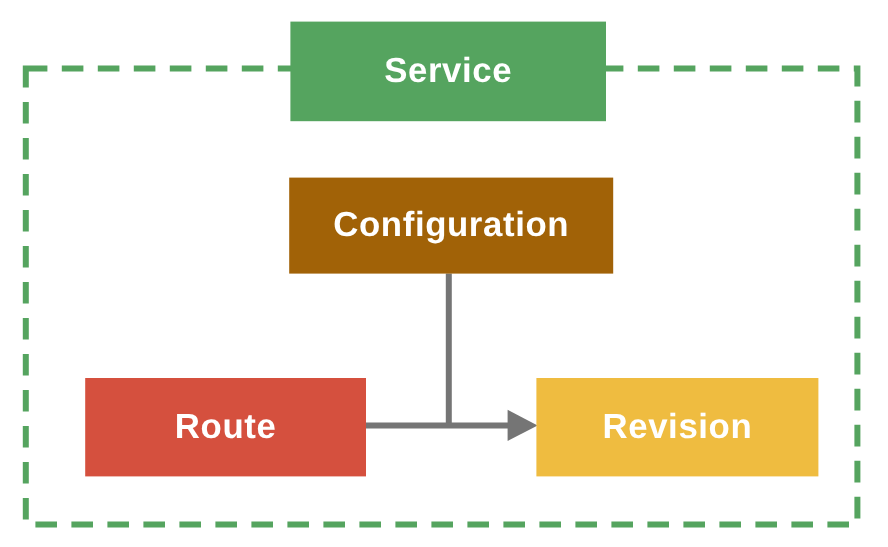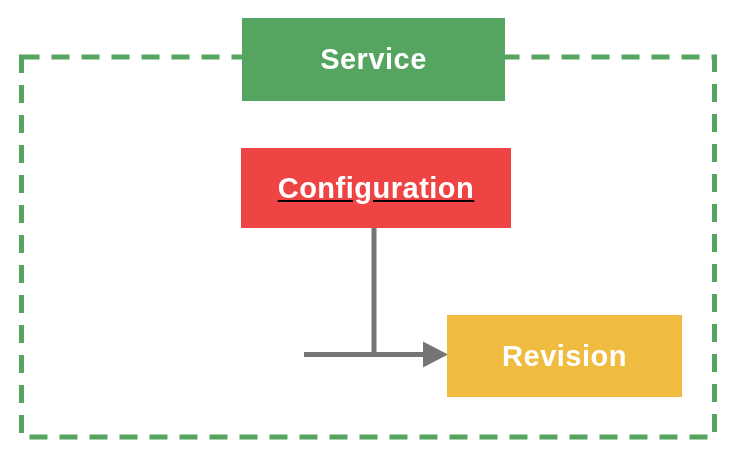--- a/index.html
+++ b/index.html
@@ -59,22 +59,25 @@
     <rect class="boundary" x="21.5" y="57" width="693" height="380" style="stroke: rgb(85, 164, 95);"></rect>
     <path class="connector" d="M374 228 L374 354.5" style="stroke: rgb(117, 117, 117);"></path>
     <path class="connector" d="M304 354.5 L427 354.5" style="stroke: rgb(117, 117, 117);"></path>
     <polygon points="423,341.5 448,354.5 423,367.5" style="fill: rgb(117, 117, 117);"></polygon>
   </svg>
 
   <div class="node node-service" style="background-color: rgb(85, 164, 95);">
     <span class="node-label">Service</span>
   </div>
 
-  <div class="node node-configuration" style="background-color: #ef4444; text-decoration: underline;">
+  <div class="node node-configuration" style="background-color: #a16207;">
     <span class="node-label">Configuration</span>
   </div>
 
+  <div class="node node-route" style="background-color: rgb(213, 80, 62);">
+    <span class="node-label">Route</span>
+  </div>
 
   <div class="node node-revision" style="background-color: rgb(239, 188, 64); justify-content: center;">
     <span class="node-label">Revision</span>
   </div>
 
 </div>
 
 </body></html>

